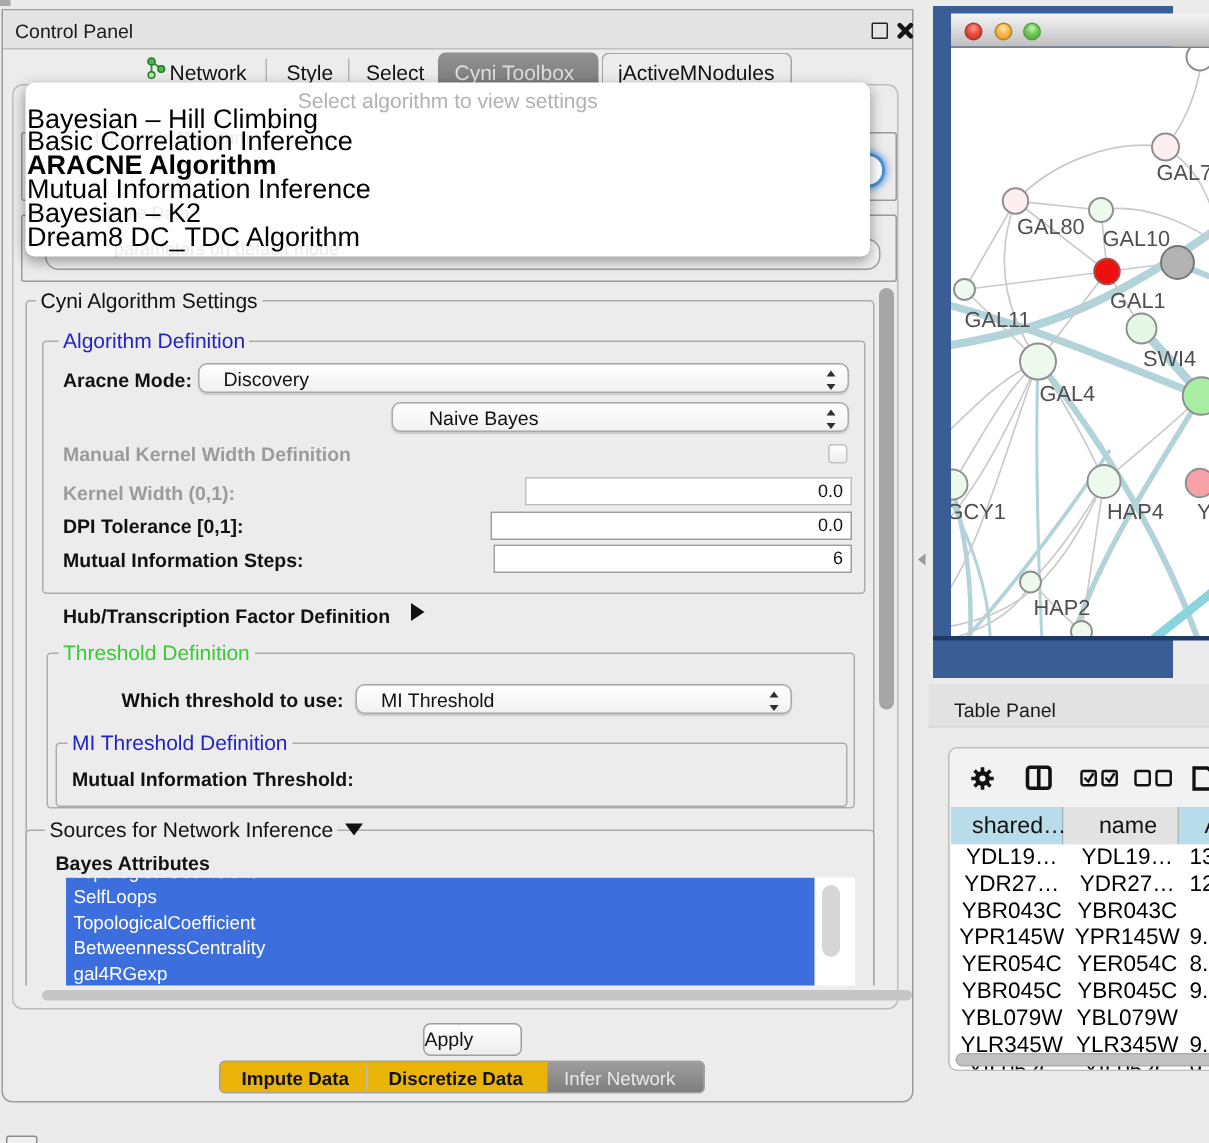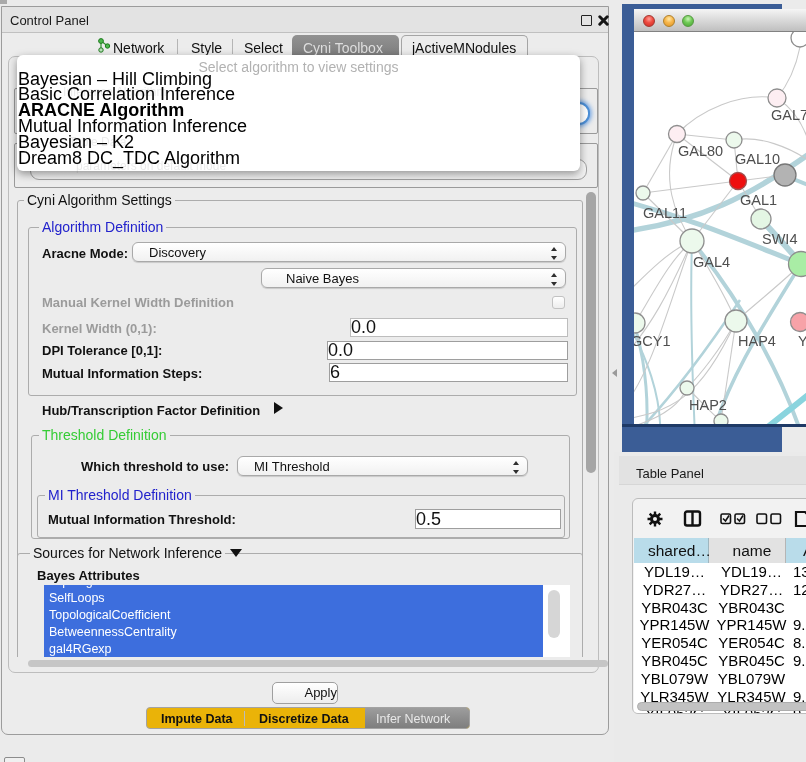--- a/index.html
+++ b/index.html
@@ -8,21 +8,21 @@
   .b{font-weight:bold}
   .lbl{position:absolute;font-size:13px;font-weight:bold;color:#111;white-space:nowrap}
   .dis{color:#9b9b9b}
   .grp{position:absolute;border:1px solid #acacac;border-radius:3px}
   .gtitle{position:absolute;background:#ececec;padding:0 3px;font-size:14px;line-height:14px;white-space:nowrap}
   .combo{position:absolute;background:linear-gradient(#ffffff,#f1f1f1);border:1px solid #a9a9a9;border-radius:6px;box-shadow:0 1px 1px rgba(0,0,0,0.15);box-sizing:border-box}
   .combo .ctext{position:absolute;left:16px;top:2px;font-size:13px;color:#111;white-space:nowrap}
   .spin{position:absolute;right:8px;top:3.5px;width:6px;height:13.5px}
   .spin:before{content:"";position:absolute;left:0;top:0;border-left:3px solid transparent;border-right:3px solid transparent;border-bottom:4.5px solid #2e2e2e}
   .spin:after{content:"";position:absolute;left:0;bottom:0;border-left:3px solid transparent;border-right:3px solid transparent;border-top:4.5px solid #2e2e2e}
-  .tf{position:absolute;background:#fff;border:1px solid #9e9e9e;font-size:18px;color:#111;text-align:left;padding-right:5px;box-sizing:border-box}
+  .tf{position:absolute;background:#fff;border:1px solid #9e9e9e;font-size:12px;color:#111;text-align:right;padding-right:5px;box-sizing:border-box}
 </style>
 </head>
 <body>
 
 <div class="abs" style="left:0;top:0;width:7px;height:4px;background:#aaa"></div>
 
 <div class="abs" id="cpwin" style="left:1px;top:6px;width:608px;height:729px;background:#ececec;border:1px solid #9c9c9c;border-radius:0 0 7px 7px;box-sizing:border-box">
 
   <div class="abs" style="left:0;top:0;width:606px;height:25px;background:#e3e3e3;border-bottom:1px solid #c0c0c0">
     <div class="abs" style="left:8px;top:6px;font-size:13px;color:#1a1a1a">Control Panel</div>
@@ -100,39 +100,38 @@
 
     <div class="lbl" style="left:73px;top:402px">Which threshold to use:</div>
     <div class="combo" style="left:229px;top:399px;width:291px;height:20px">
         <span class="ctext">MI Threshold</span>
         <span class="spin"></span>
       </div>
 
     <div class="grp" style="left:29px;top:438px;width:526px;height:41px"></div>
     <div class="gtitle" style="left:37px;top:431px;color:#2222cc">MI Threshold Definition</div>
     <div class="lbl" style="left:40px;top:455px">Mutual Information Threshold:</div>
-    <div class="tf" style="left:407px;top:452px;width:146px;height:20px;line-height:18px">0.5</div>
 
     <div class="grp" style="left:9px;top:496px;width:564px;height:600px"></div>
     <div class="gtitle" style="left:22px;top:489px;color:#111">Sources for Network Inference</div>
     <div class="abs" style="left:222px;top:492px;width:0;height:0;border-left:6.5px solid transparent;border-right:6.5px solid transparent;border-top:8px solid #111"></div>
     <div class="lbl" style="left:29px;top:511px">Bayes Attributes</div>
 
     <div class="abs" style="left:36px;top:528px;width:526px;height:74px;background:#fff;overflow:hidden">
       <div class="abs" style="left:0;top:0;width:499px;height:74px;background:#3d6edd"></div>
       <div class="abs" style="left:5px;top:-12px;font-size:12.5px;color:#fff;line-height:17px">TopologicalCoefficient<br>SelfLoops<br>TopologicalCoefficient<br>BetweennessCentrality<br>gal4RGexp</div>
       <div class="abs" style="left:504px;top:5px;width:12px;height:48px;background:#d6d6d6;border-radius:6px"></div>
     </div>
   </div>
 
   <div class="abs" style="left:584px;top:185px;width:10px;height:281px;background:#a6a6a6;border-radius:5px"></div>
 
   <div class="abs" style="left:26px;top:653px;width:580px;height:7px;background:#c6c6c6;border-radius:4px"></div>
 
-  <div class="abs" style="left:270px;top:675px;width:66px;height:22px;background:linear-gradient(#ffffff,#ededed);border:1px solid #9f9f9f;border-radius:5px;box-sizing:border-box;text-align:right;font-size:13px;line-height:19px;color:#111">Apply</div>
+  <div class="abs" style="left:280px;top:675px;width:66px;height:22px;background:linear-gradient(#ffffff,#ededed);border:1px solid #9f9f9f;border-radius:5px;box-sizing:border-box;text-align:left;font-size:13px;line-height:19px;color:#111">Apply</div>
 
   <div class="abs" style="left:144px;top:700px;width:324px;height:22px;background:#eab308;border:1px solid #a3a3a3;border-radius:4px;box-sizing:border-box">
     <div class="abs b" style="left:14px;top:4px;font-size:12.5px;color:#111">Impute Data</div>
     <div class="abs" style="left:97px;top:3px;width:1px;height:15px;background:#bbb"></div>
     <div class="abs b" style="left:112px;top:4px;font-size:12.5px;color:#111">Discretize Data</div>
     <div class="abs" style="left:218px;top:0;width:104px;height:20px;background:linear-gradient(#9d9d9d,#7e7e7e);border-radius:0 3px 3px 0">
       <div class="abs" style="left:11px;top:4px;font-size:12.5px;color:#e8e8e8">Infer Network</div>
     </div>
   </div>
 </div>

